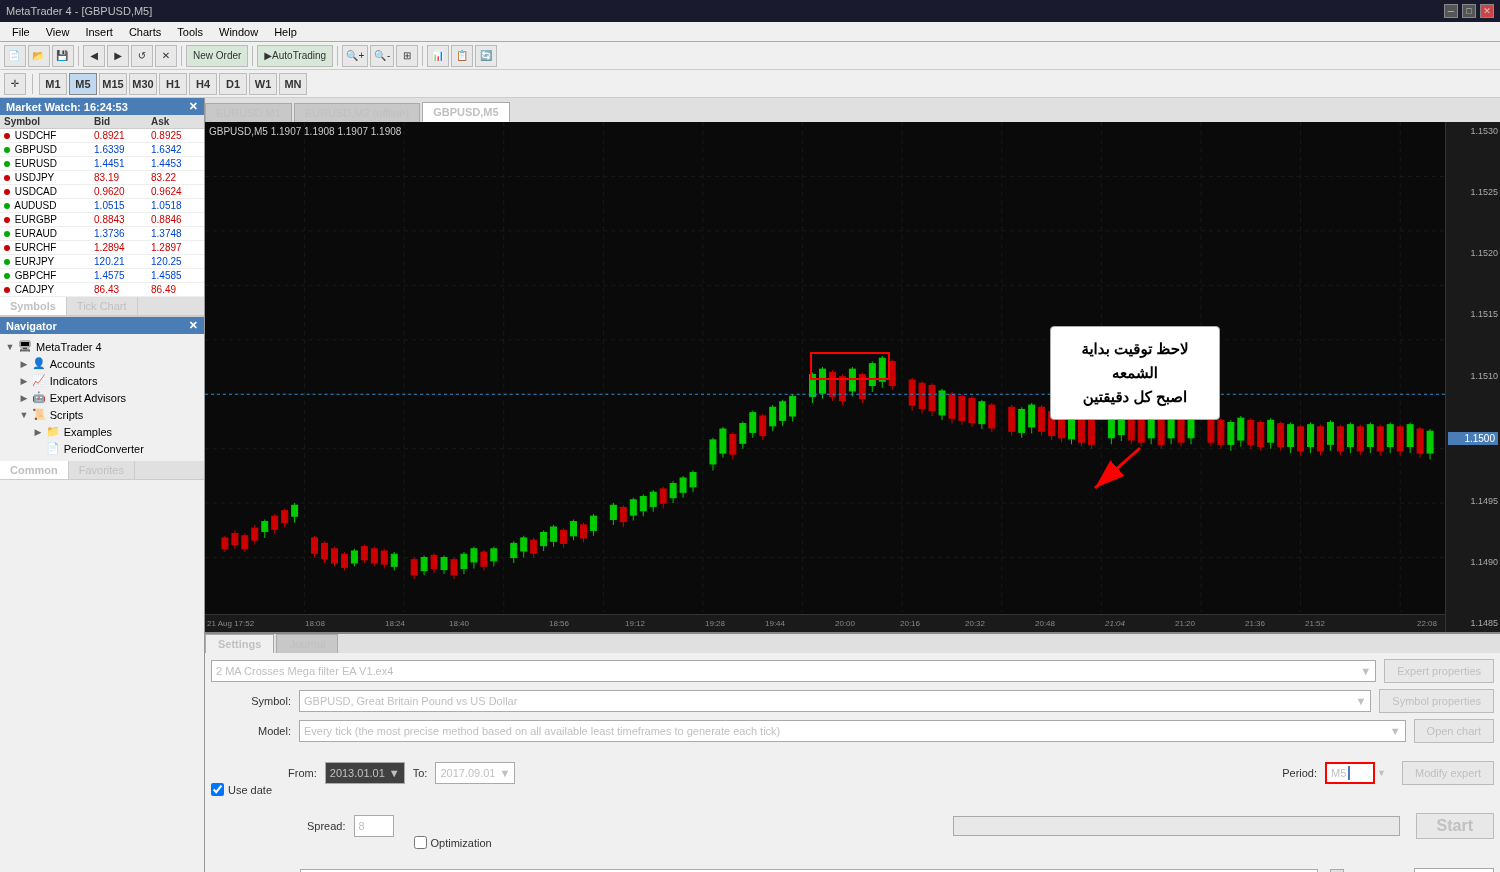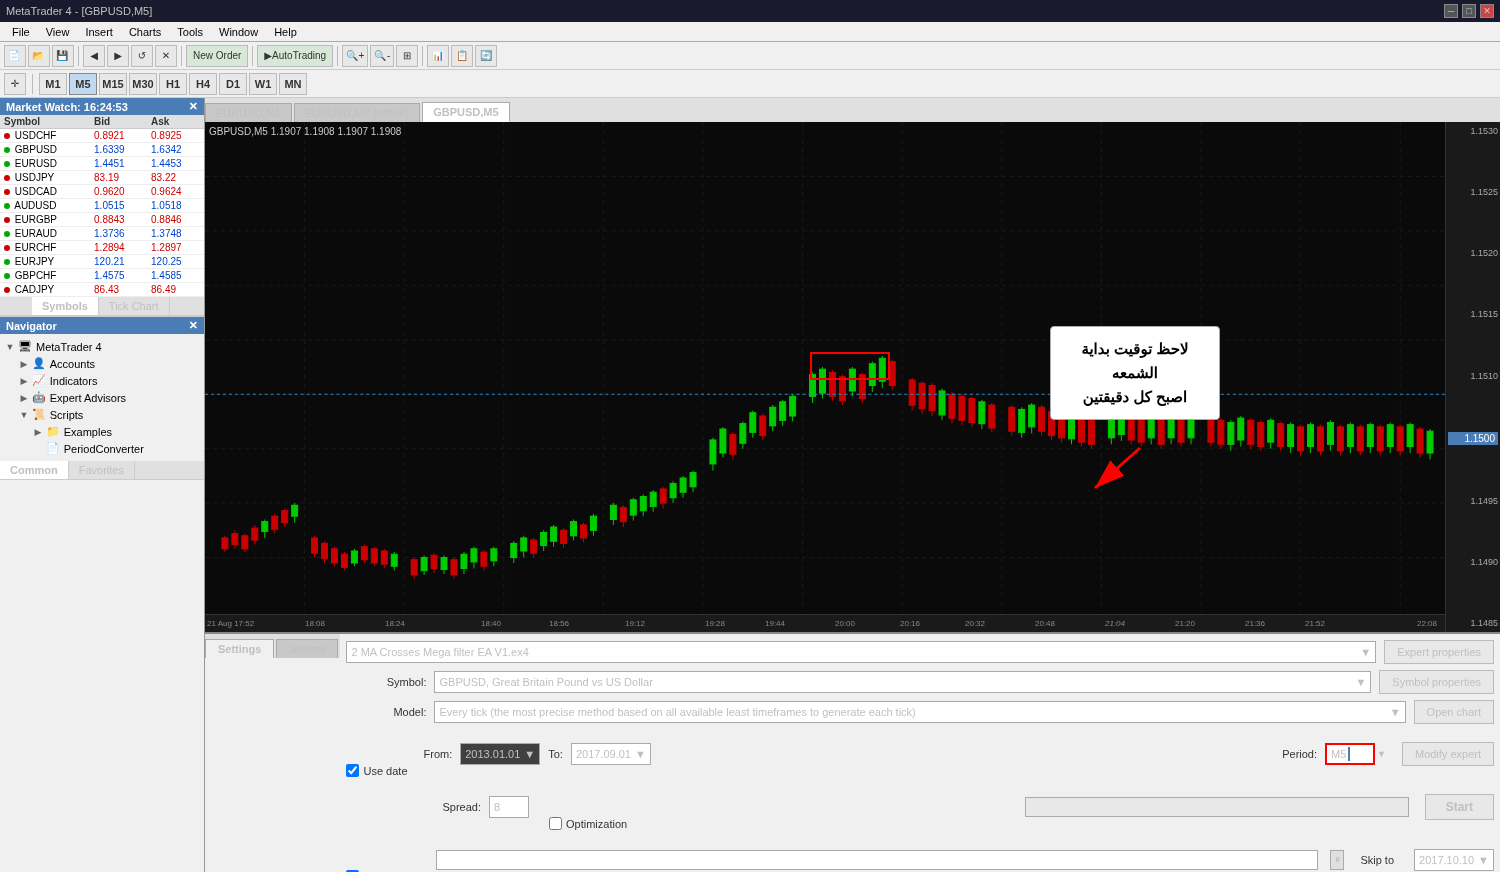--- a/index.html
+++ b/index.html
@@ -36,21 +36,21 @@
     #mw-table { width: 100%; border-collapse: collapse; background: #fff; }
     #mw-table th { background: #e0e0e0; border-bottom: 1px solid #ccc; padding: 1px 4px; font-size: 10px; text-align: left; color: #333; }
     #mw-table td { padding: 1px 4px; font-size: 10px; border-bottom: 1px solid #eee; color: #000; }
     .dot-indicator { width: 6px; height: 6px; border-radius: 50%; display: inline-block; margin-right: 2px; }
     .dot-green { background: #00aa00; }
     .dot-red { background: #cc0000; }
 
     
     #mw-tabs { display: flex; background: #e0e0e0; border-bottom: 1px solid #ccc; }
     .mw-tab { padding: 3px 10px; font-size: 11px; cursor: pointer; border-right: 1px solid #ccc; }
-    .mw-tab.active { background: #fff; font-weight: bold; margin-left: 32px; }
+    .mw-tab.active { background: #fff; font-weight: bold; }
 
     
     #navigator { flex: 1; background: #f0f0f0; border-top: 1px solid #ccc; overflow: hidden; }
     #nav-header { background: #4a7cb5; color: white; padding: 2px 6px; font-size: 11px; font-weight: bold; display: flex; justify-content: space-between; align-items: center; }
     .nav-tree { padding: 4px; }
     .nav-item { display: flex; align-items: center; padding: 2px 0; cursor: pointer; font-size: 11px; color: #000; }
     .nav-indent-1 { padding-left: 14px; }
     .nav-indent-2 { padding-left: 28px; }
     .nav-expand { width: 12px; height: 12px; display: inline-flex; align-items: center; justify-content: center; font-size: 9px; color: #666; margin-right: 2px; }
 
@@ -72,21 +72,21 @@
 
     
     #chart-svg { position: absolute; left: 0; top: 0; right: 55px; bottom: 0; }
     #time-axis { position: absolute; bottom: 0; left: 0; right: 55px; height: 18px; background: #1a1a1a; border-top: 1px solid #333; display: flex; align-items: center; padding: 4px 4px; }
     .time-label { font-size: 8px; color: #888; position: absolute; white-space: nowrap; }
 
     
     #annotation { position: absolute; background: white; border: 1px solid #aaa; border-radius: 4px; padding: 10px 14px; text-align: center; font-size: 14px; color: #000; z-index: 20; direction: rtl; line-height: 1.6; }
 
     
-    #strategy-tester { height: 240px; background: #f0f0f0; border-top: 2px solid #888; display: flex; flex-direction: row; }
+    #strategy-tester { height: 240px; background: #f0f0f0; border-top: 2px solid #888; display: flex; flex-direction: column; }
     #st-body { flex: 1; display: flex; flex-direction: column; padding: 6px; gap: 6px; }
     .st-row { display: flex; align-items: center; gap: 8px; }
     .st-label { width: 80px; text-align: right; font-size: 11px; color: #333; }
     .st-checkbox-row { display: flex; align-items: center; gap: 4px; font-size: 11px; color: #333; margin-top: 34px; }
     .st-btn { height: 24px; padding: 0 12px; background: #e8e8e8; border: 1px solid #bbb; font-size: 11px; cursor: pointer; display: flex; align-items: center; justify-content: center; }
 
     
     #highlight-box { position: absolute; border: 2px solid red; z-index: 15; }
 
     
@@ -643,21 +643,21 @@
         <div class="price-current">1.1500</div>
         <div class="price-label">1.1495</div>
         <div class="price-label">1.1490</div>
         <div class="price-label">1.1485</div>
       </div>
 
       <div id="time-axis">
         <span class="time-label" style="left:2px;">21 Aug 17:52</span>
         <span class="time-label" style="left:100px;">18:08</span>
         <span class="time-label" style="left:180px;">18:24</span>
-        <span class="time-label" style="left:276px;">18:40</span>
+        <span class="time-label" style="left:244px;">18:40</span>
         <span class="time-label" style="left:344px;">18:56</span>
         <span class="time-label" style="left:420px;">19:12</span>
         <span class="time-label" style="left:500px;">19:28</span>
         <span class="time-label" style="left:560px;">19:44</span>
         <span class="time-label" style="left:630px;">20:00</span>
         <span class="time-label" style="left:695px;">20:16</span>
         <span class="time-label" style="left:760px;">20:32</span>
         <span class="time-label" style="left:830px;">20:48</span>
         <span class="time-label" style="left:900px;font-style:italic;">21:04</span>
         <span class="time-label" style="left:970px;">21:20</span>
@@ -734,21 +734,21 @@
           <div style="display:flex;align-items:center;border:1px solid #aaa;background:white;height:22px;padding:0 4px;font-size:11px;min-width:40px;">
             <span>8</span>
           </div>
           <div class="st-checkbox-row" style="margin-left:12px;">
             <input type="checkbox" style="">
             <span>Optimization</span>
           </div>
           <div style="flex:1;"></div>
           <div style="display:flex;flex:1;height:20px;border:1px solid #aaa;background:#e8e8e8;margin-right:8px;">
           </div>
-          <div class="st-btn" style="height:26px;padding:0 20px;font-weight:bold;font-size:12px;">Start</div>
+          <div class="st-btn" style="height:26px;padding:0 20px;font-weight:bold;font-size:16px;">Start</div>
         </div>
 
         <div class="st-row">
           <div class="st-checkbox-row">
             <input type="checkbox" checked="" style="">
             <span>Visual mode</span>
           </div>
           <div style="flex:1;height:20px;border:1px solid #aaa;background:white;margin:0 4px;"></div>
           <div style="width:14px;height:20px;border:1px solid #aaa;background:#e0e0e0;display:flex;align-items:center;justify-content:center;cursor:pointer;">⏸</div>
           <span style="font-size:11px;color:#333;margin-left:8px;">Skip to</span>

